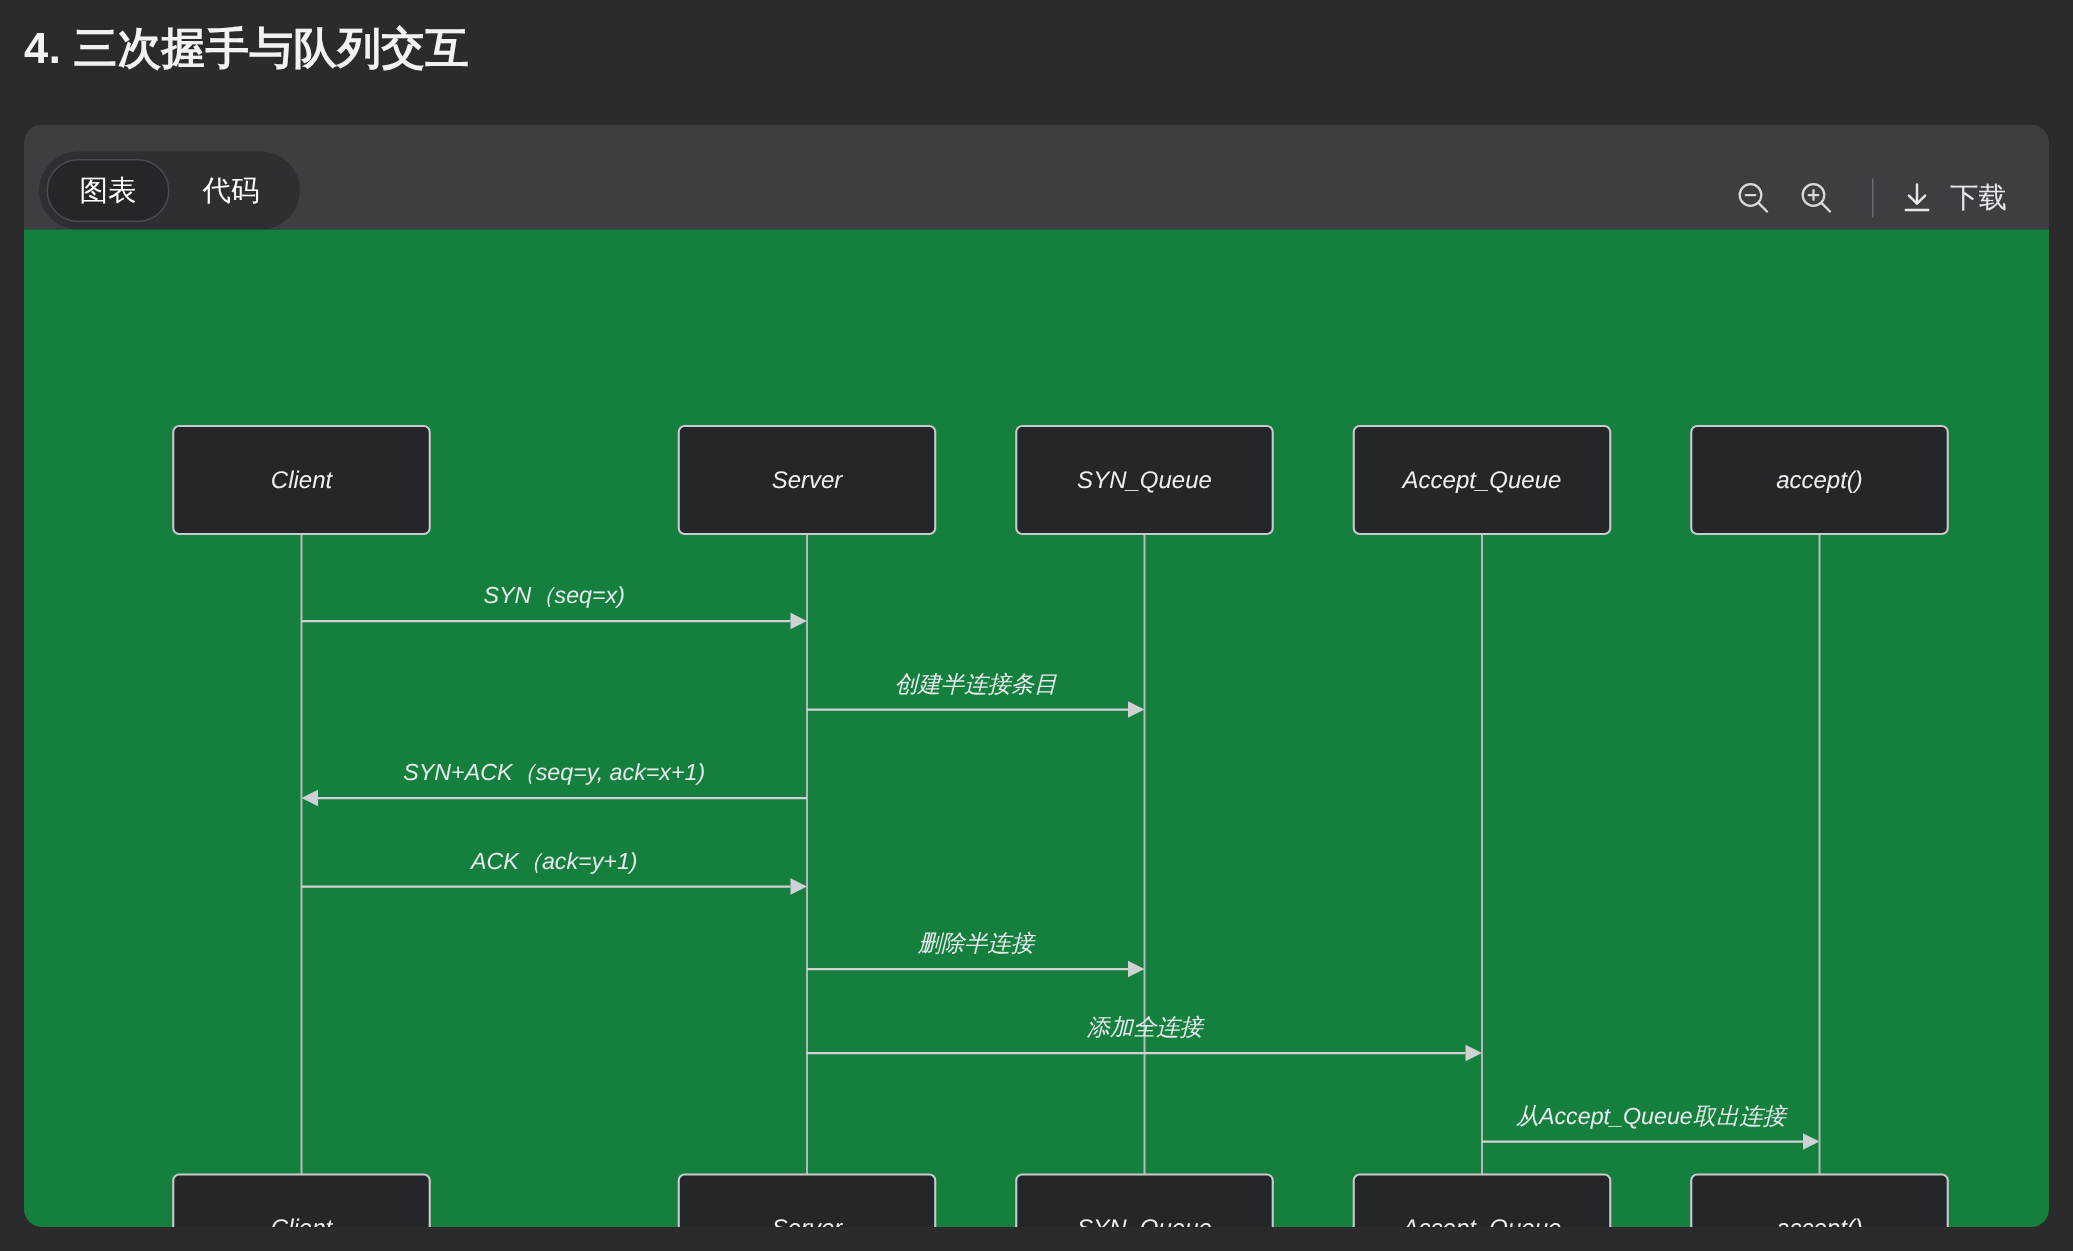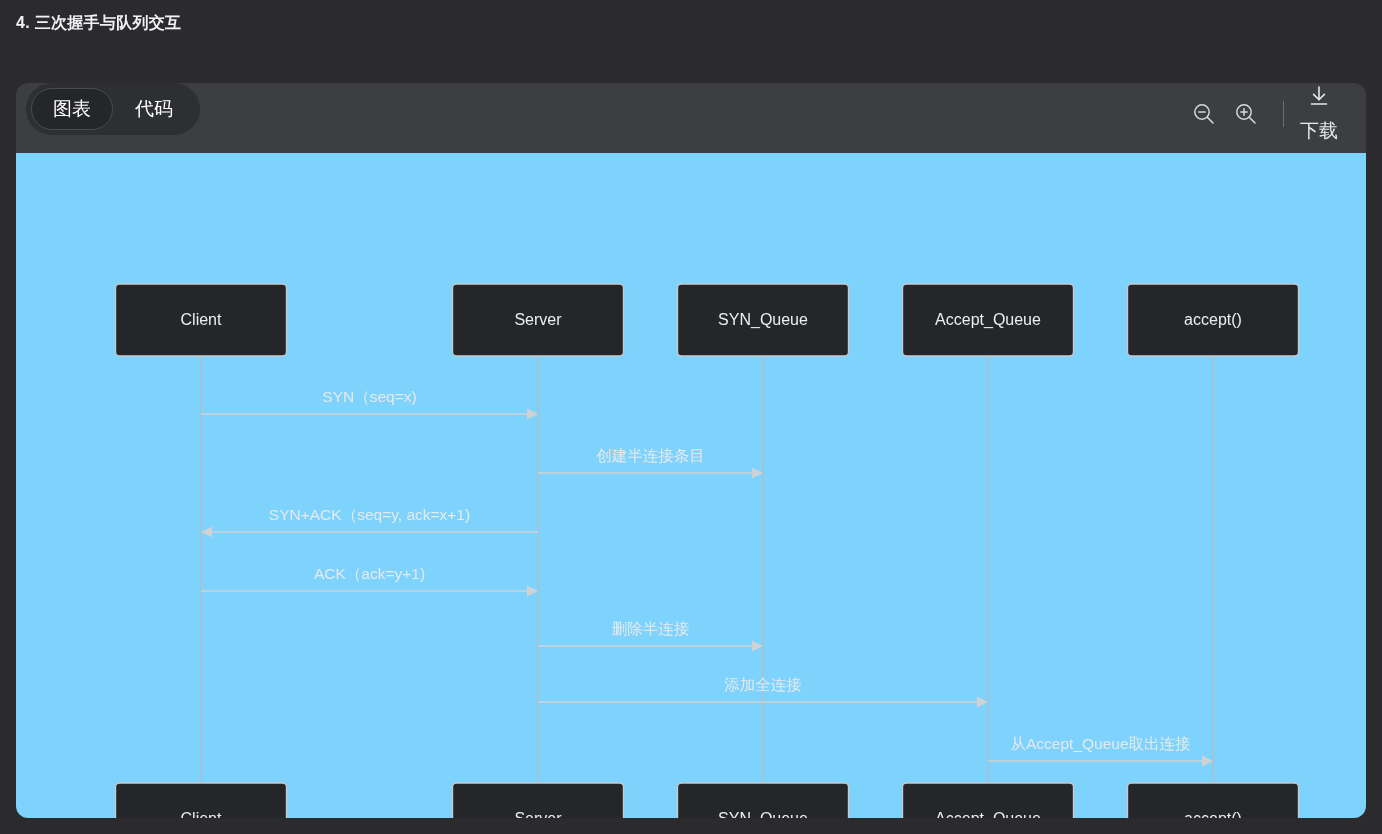--- a/index.html
+++ b/index.html
@@ -11,21 +11,21 @@
     overflow: hidden;
   }
 
   .page { position: relative; width: 1382px; height: 834px; }
 
   
   .page-title {
     position: absolute;
     left: 16px;
     top: 13px;
-    font-size: 16px;
+    font-size: 29px;
     font-weight: bold;
     color: #f1f2f4;
     letter-spacing: 0.3px;
     white-space: nowrap;
   }
 
   
   .panel {
     position: absolute;
     left: 16px;
@@ -39,21 +39,21 @@
 
   
   .toolbar {
     position: absolute;
     left: 0;
     top: 0;
     width: 1350px;
     height: 70px;
     background: #3d3e42;
     display: flex;
-    align-items: flex-start;
+    align-items: flex-end;
     justify-content: space-between;
     padding: 0 24px 0 10px;
   }
 
   .tabs {
     display: flex;
     align-items: center;
     background: #2e2f33;
     border-radius: 26px;
     padding: 5px;
@@ -101,31 +101,31 @@
   }
   .download-btn {
     display: flex;
     align-items: center;
     gap: 9px;
     cursor: pointer;
     color: #e6e8ec;
     font-size: 19px;
     padding: 0 4px 0 0;
     white-space: nowrap;
-    flex-direction: column;
   }
 
   
   .canvas {
     position: absolute;
     left: 0;
     top: 70px;
     width: 1350px;
     height: 665px;
-    background: #7dd3fc;
+    background: #15803d;
+    font-style: italic;
   }
   .canvas svg { display: block; }
 
   .sd-box {
     fill: #24262a;
     stroke: #c8cace;
     stroke-width: 1.4;
   }
   .sd-label {
     fill: #eceef1;

